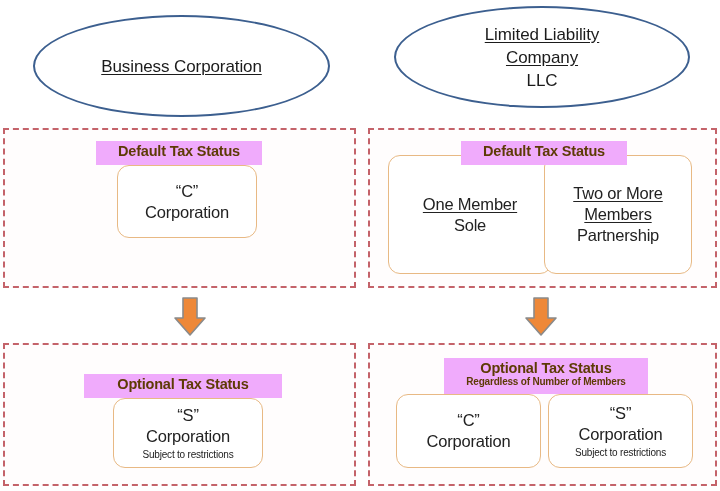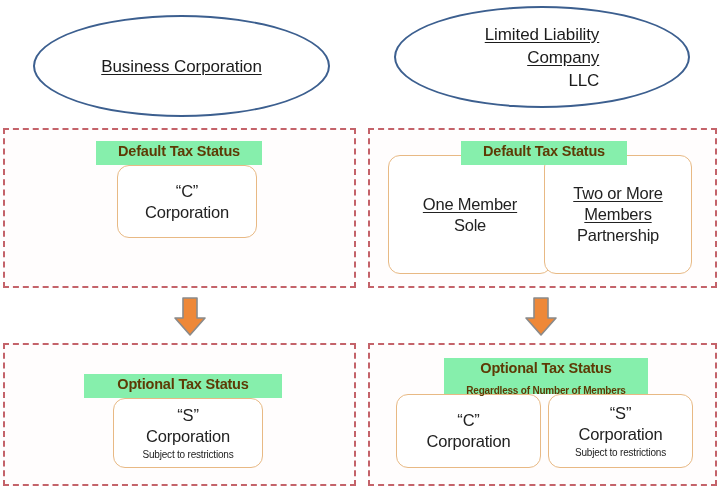--- a/index.html
+++ b/index.html
@@ -48,36 +48,36 @@
   .dashed-panel {
     position: absolute;
     border: 2px dashed #c4636a;
     background: #fffdfd;
     box-sizing: border-box;
   }
 
   
   .status-banner {
     position: absolute;
-    background: #86efac;
+    background: #f0abfc;
     color: #5d3a05;
     font-size: 14.5px;
     font-weight: bold;
     text-align: center;
     line-height: 1.05;
     padding: 3px 10px 4px 10px;
     box-sizing: border-box;
     z-index: 3;
     letter-spacing: -0.2px;
   }
   .status-banner .sub {
     display: block;
     font-size: 10px;
     font-weight: bold;
-    margin-top: 10px;
+    margin-top: 1px;
     letter-spacing: -0.2px;
   }
 
   
   .status-card {
     position: absolute;
     background: #ffffff;
     border: 1.5px solid #e8b984;
     border-radius: 12px;
     box-sizing: border-box;
@@ -114,21 +114,21 @@
 <body>
 
 <div id="canvas">
 
   <div class="entity-ellipse" style="left:33px; top:15px; width:297px; height:102px;">
     <div class="ellipse-text">
       <span class="ul">Business Corporation</span>
     </div>
   </div>
 
-  <div class="entity-ellipse" style="left:394px; top:6px; width:296px; height:102px;text-align:right;">
+  <div class="entity-ellipse" style="left:394px; top:6px; width:296px; height:102px;">
     <div class="ellipse-text">
       <div><span class="ul">Limited Liability</span></div>
       <div><span class="ul">Company</span></div>
       <div><span>LLC</span></div>
     </div>
   </div>
 
   <div class="dashed-panel" style="left:3px; top:128px; width:353px; height:160px;"></div>
 
   <div class="status-banner" style="left:96px; top:141px; width:166px; height:24px;">

